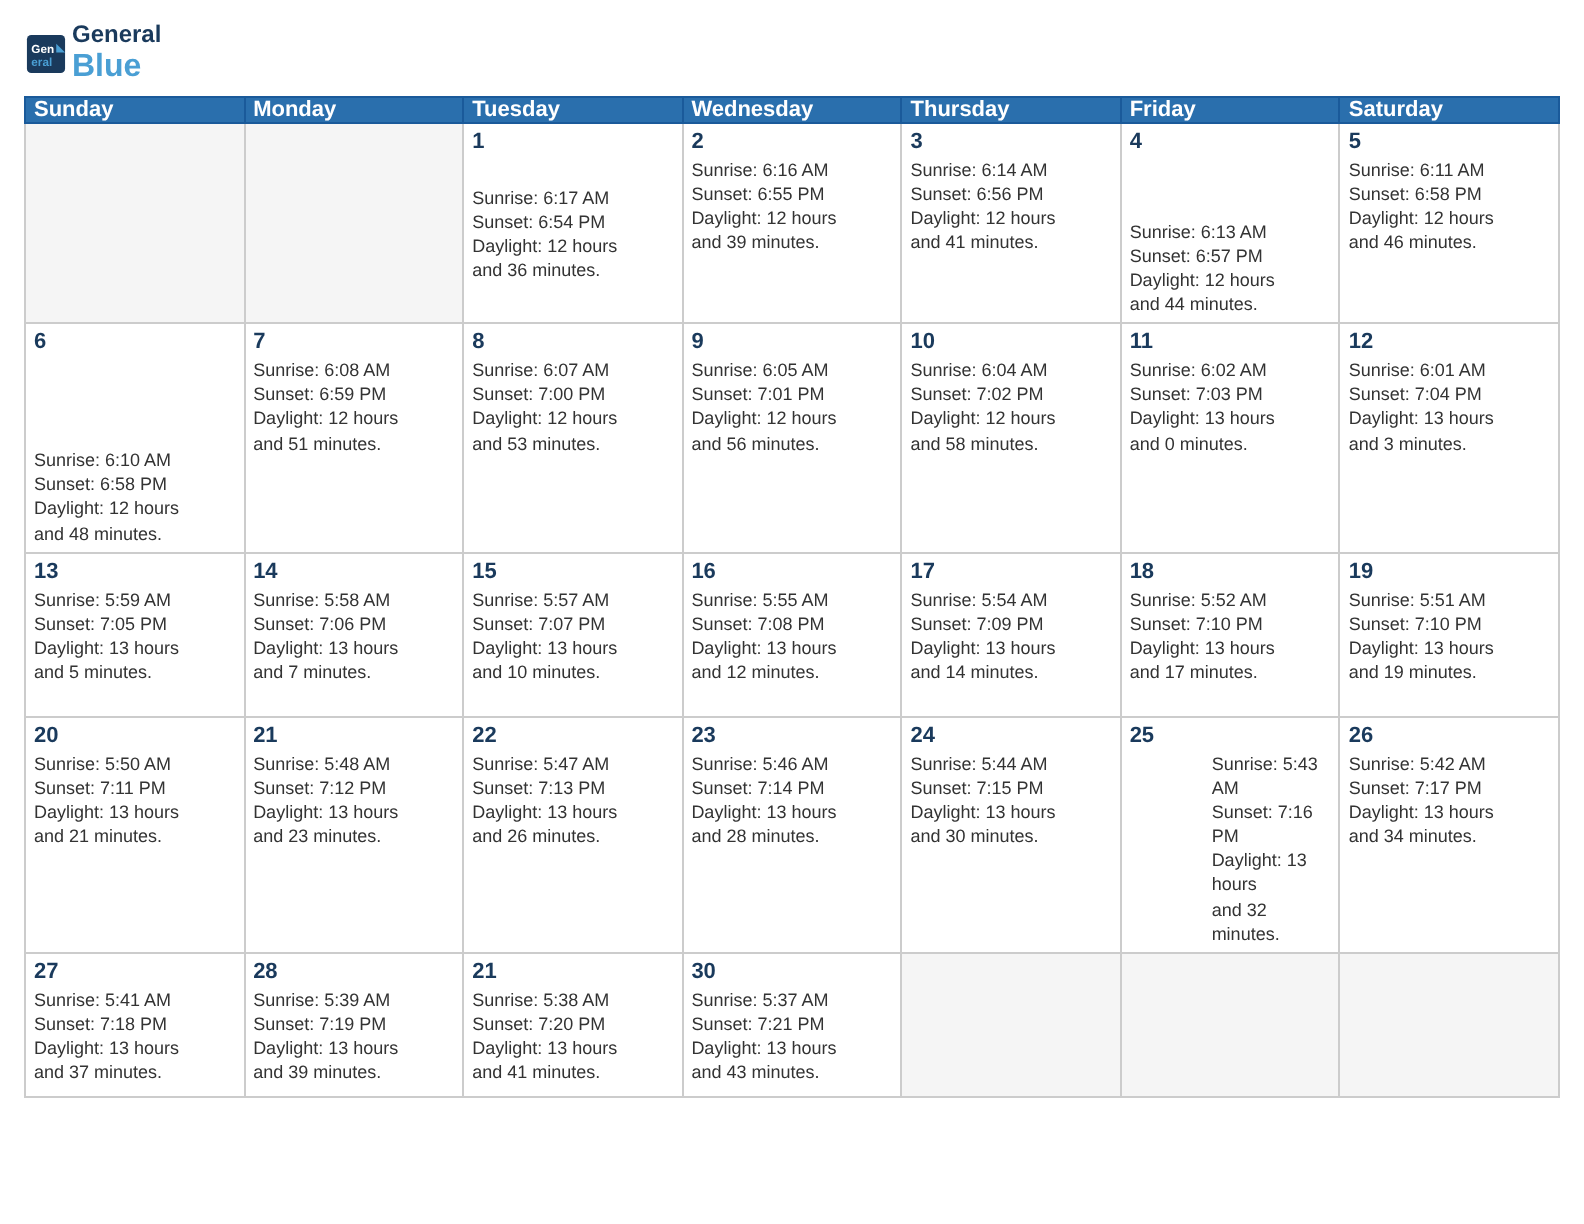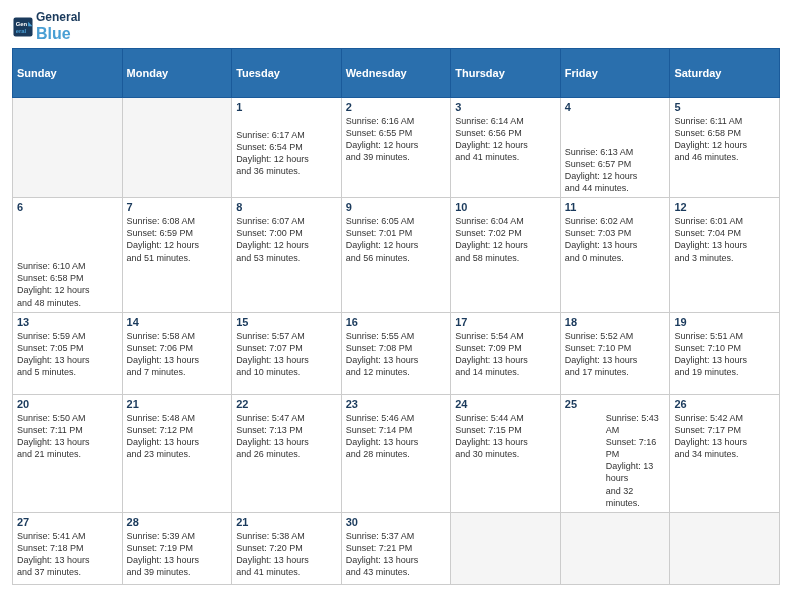--- a/index.html
+++ b/index.html
@@ -45,21 +45,21 @@
     .calendar-table {
       width: 100%;
       border-collapse: collapse;
       table-layout: fixed;
     }
     .calendar-table th {
       background: #2a6fad;
       color: #fff;
       font-size: 11px;
       font-weight: bold;
-      padding: 18px 4px;
+      padding: 0 4px;
       text-align: left;
       border: 1px solid #1a5a9a;
     }
     .calendar-table td {
       border: 1px solid #ccc;
       vertical-align: top;
       padding: 3px 4px;
       height: 82px;
       background: #fff;
       font-size: 9.5px;

